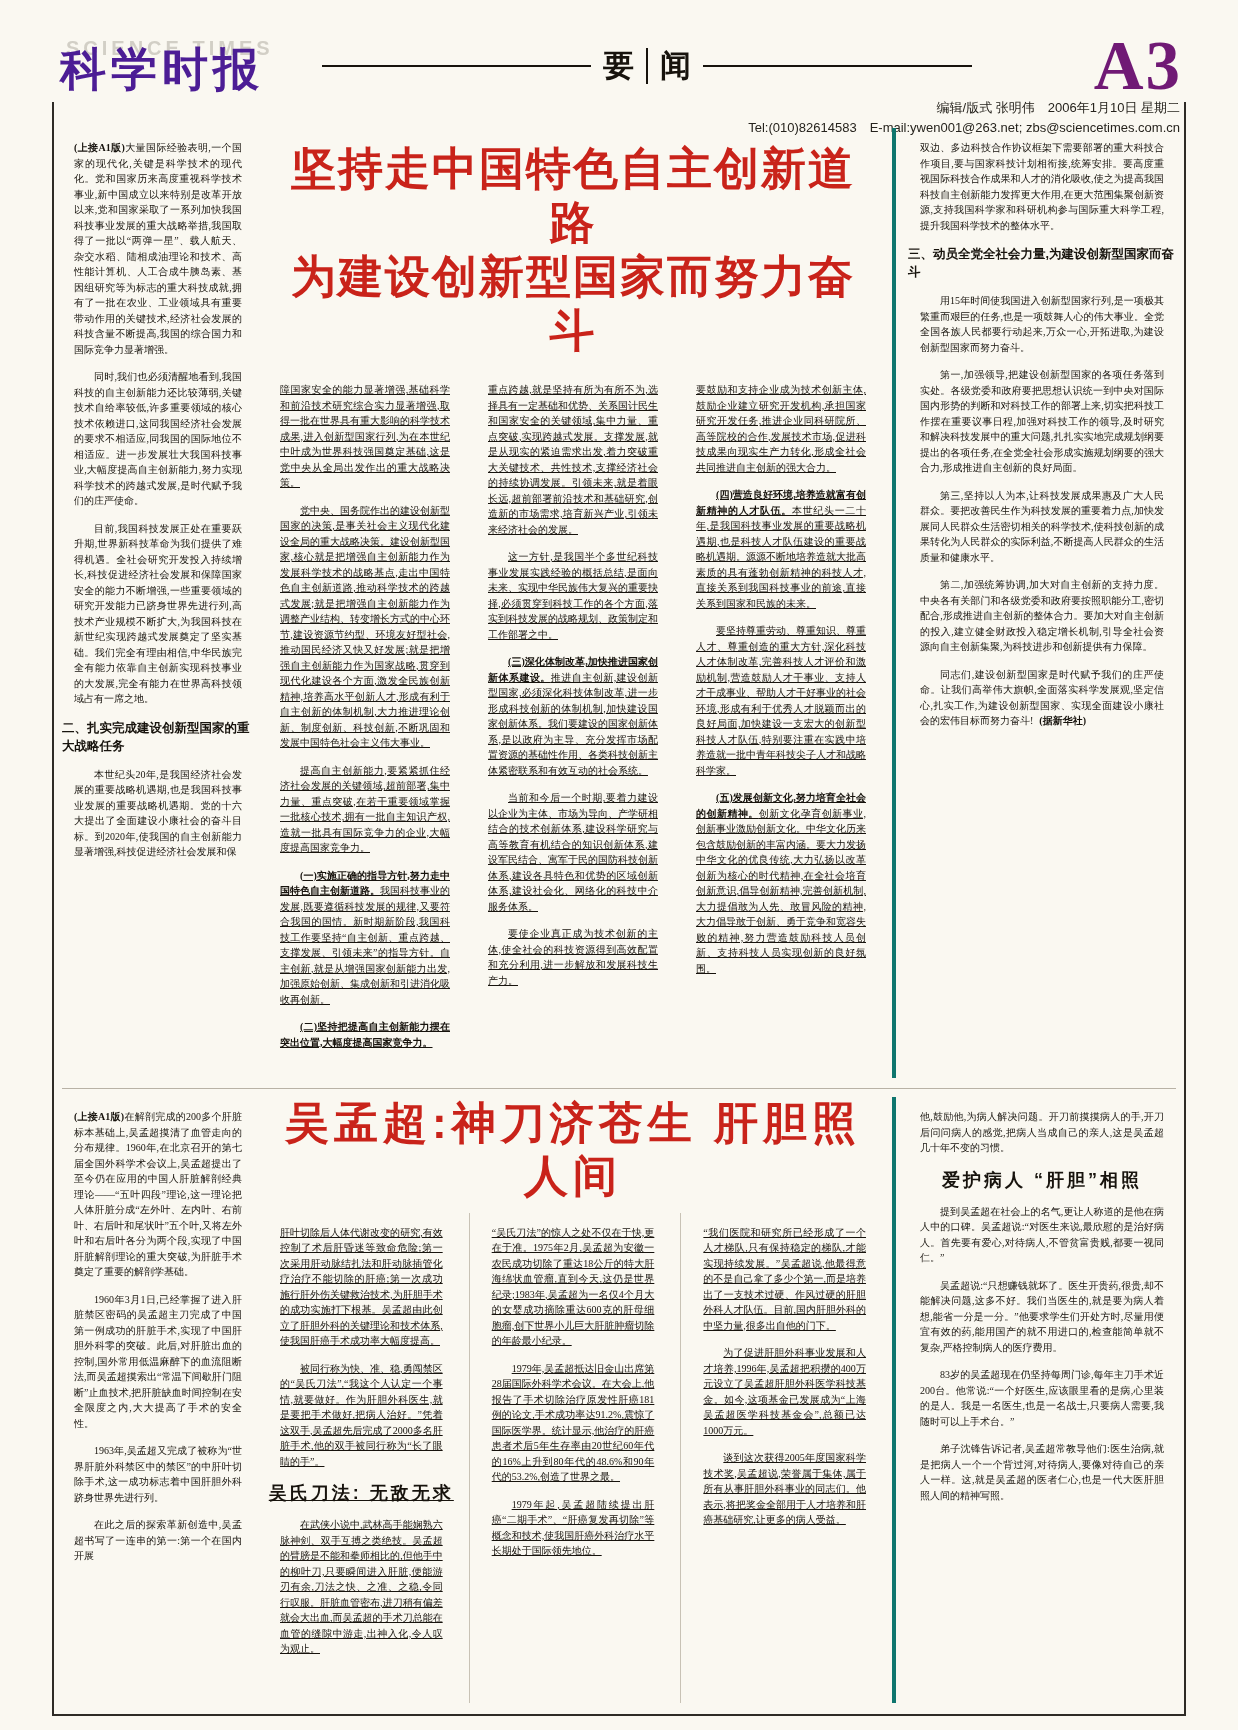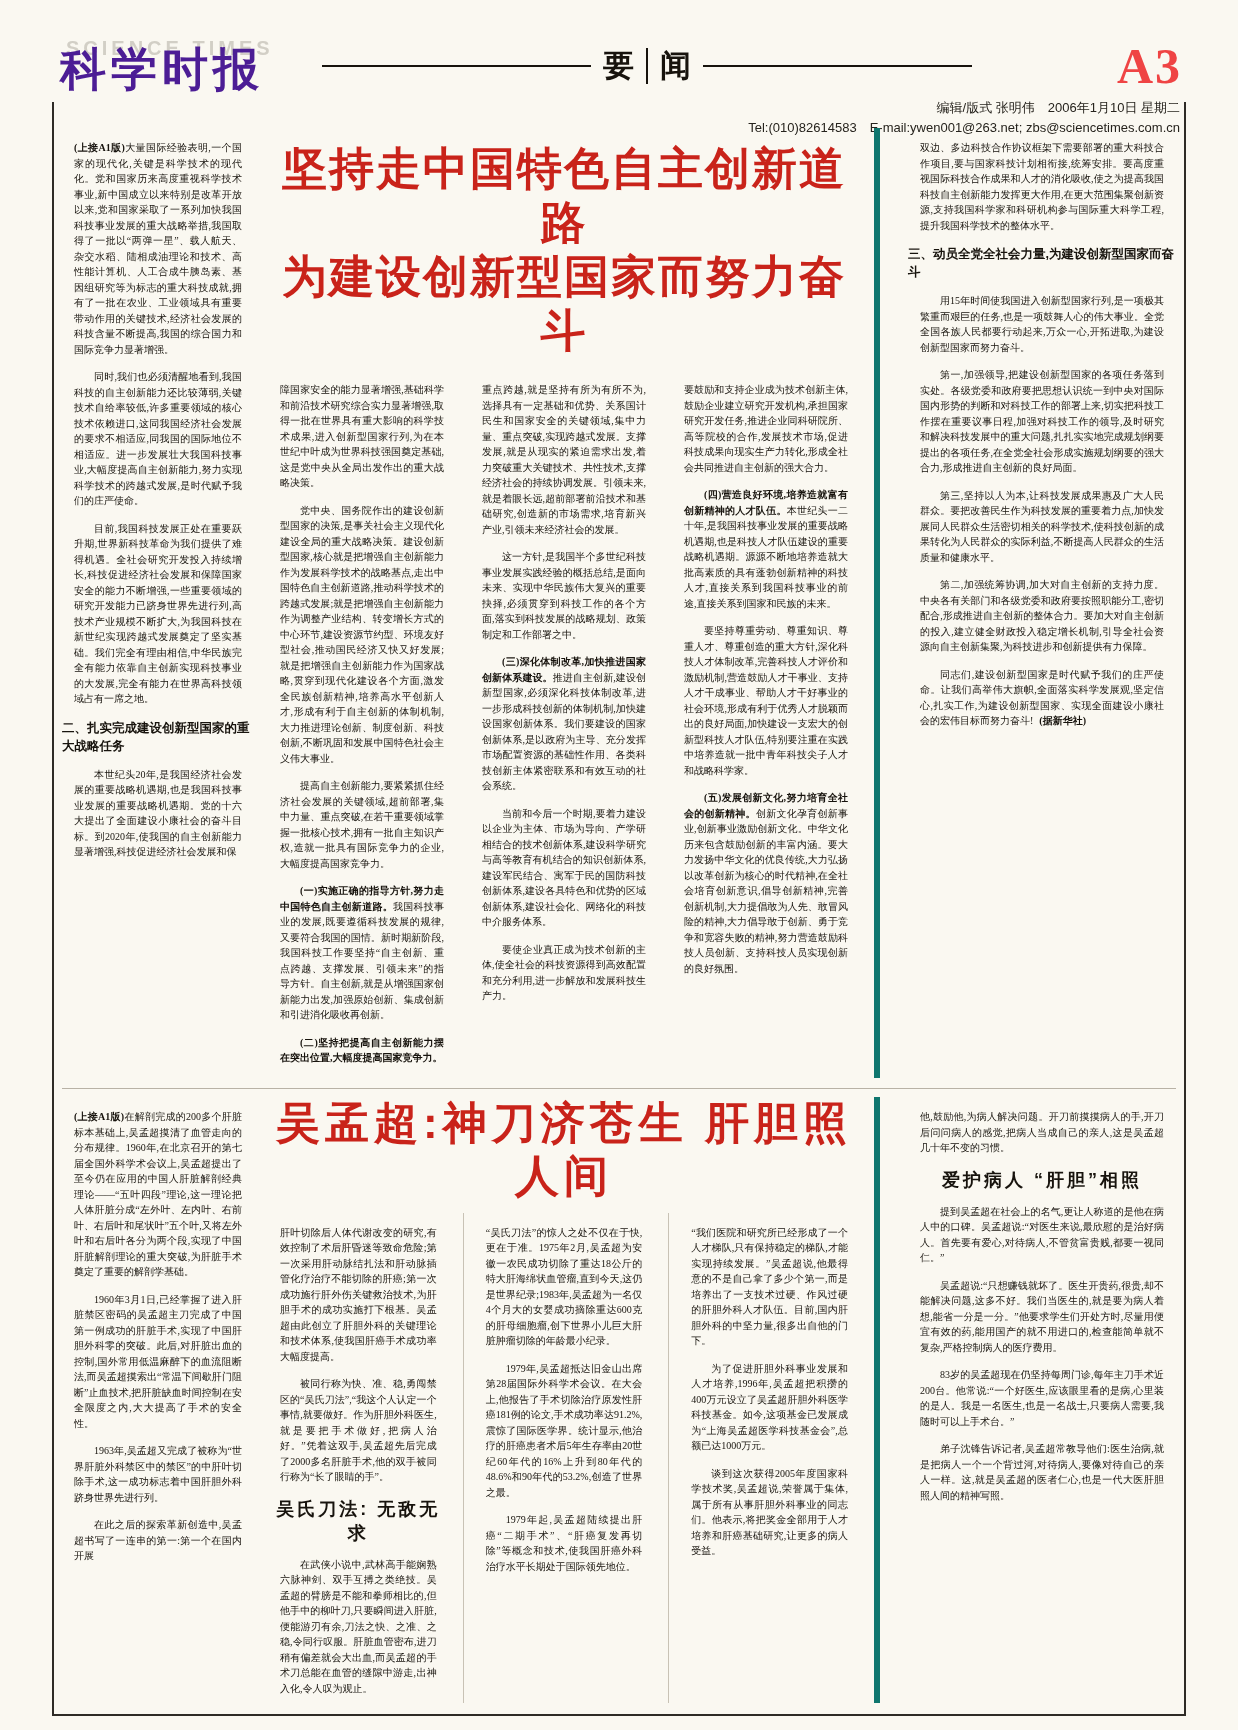--- a/index.html
+++ b/index.html
@@ -11,40 +11,40 @@
   .logo-block{position:relative;width:262px;height:62px;flex:none;}
   .logo-en{position:absolute;top:2px;left:6px;font-family:"Liberation Sans",sans-serif;font-weight:bold;
            font-size:20px;letter-spacing:4px;color:#d2cfc6;white-space:nowrap;}
   .logo-cn{position:absolute;top:4px;left:0;font-size:46px;font-weight:bold;letter-spacing:5px;color:#4c1d95;}
   .title-group{flex:1;display:flex;align-items:center;height:100%;}
   .rule{flex:1;border-top:2px solid #17130d;}
   .section-title{display:flex;align-items:center;margin:0 12px;font-size:31px;font-weight:bold;}
   .section-title .ch{letter-spacing:0;}
   .vbar{width:2px;height:36px;background:#17130d;margin:0 12px;}
   .pageno-block{flex:none;width:210px;text-align:right;}
-  .page-number{font-size:50px;font-weight:bold;color:#ef4444;line-height:1;letter-spacing:2px;}
+  .page-number{font-size:69px;font-weight:bold;color:#701a75;line-height:1;letter-spacing:2px;}
   .header-meta{position:absolute;top:98px;right:58px;text-align:right;
                font-family:"Liberation Sans",sans-serif;font-size:13px;line-height:1.55;color:#26231d;}
 
   
   .sheet{position:absolute;top:102px;left:52px;right:52px;bottom:14px;
          border:2px solid #2e2b26;border-top:none;pointer-events:none;}
 
   
   .content{position:absolute;top:128px;left:62px;right:62px;bottom:22px;}
 
   .main-region{display:flex;gap:14px;height:950px;overflow:hidden;}
   .feature-region{display:flex;gap:14px;height:606px;margin-top:10px;padding-top:8px;
                   border-top:1px solid #b8b2a6;overflow:hidden;}
 
   .col{overflow:hidden;min-width:0;}
   .side-col{width:192px;flex:none;}
-  .right-col{width:268px;flex:none;border-left:6px solid #0f766e;padding-left:28px;}
+  .right-col{width:268px;flex:none;border-left:4px solid #0f766e;padding-left:12px;}
   .center{flex:1;display:flex;flex-direction:column;min-width:0;}
-  .center-cols{flex:1;display:flex;gap:14px;overflow:hidden;}
+  .center-cols{flex:1;display:flex;gap:14px;overflow:hidden;text-decoration:underline;}
   .center-cols .col{flex:1;}
   .feature-region .center-cols .col{border-left:1px solid #c8c2b5;padding-left:10px;}
   .feature-region .center-cols .col:first-child{border-left:none;padding-left:0;}
 
   .main-headline{margin:0;padding:14px 6px 12px;text-align:center;color:#c9231a;
                  font-family:"Liberation Sans",sans-serif;font-weight:bold;font-size:45px;
                  line-height:1.2;letter-spacing:2px;}
   .feature-headline{margin:0 0 10px;text-align:center;color:#c9231a;
                     font-family:"Liberation Sans",sans-serif;font-weight:bold;font-size:44px;
                     letter-spacing:5px;line-height:1.2;}

